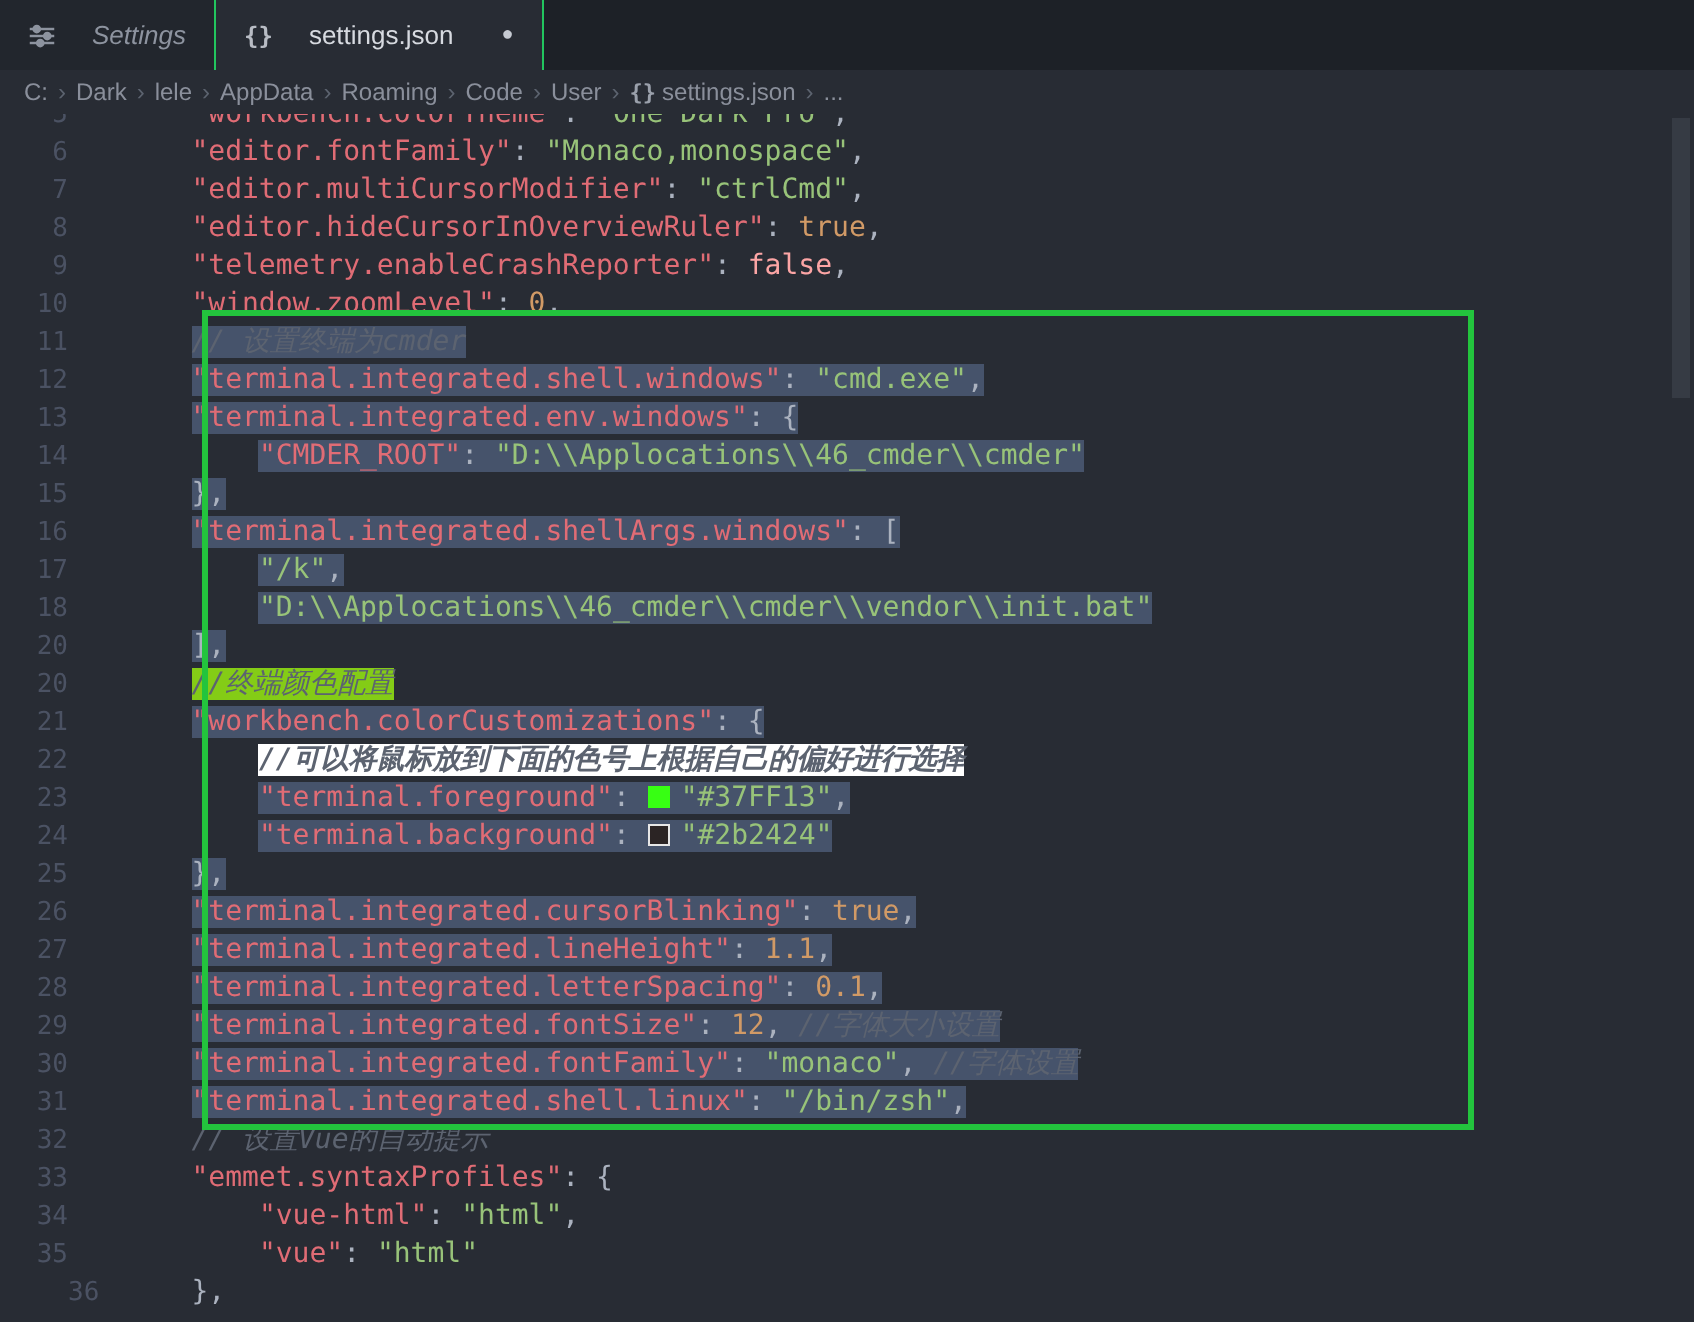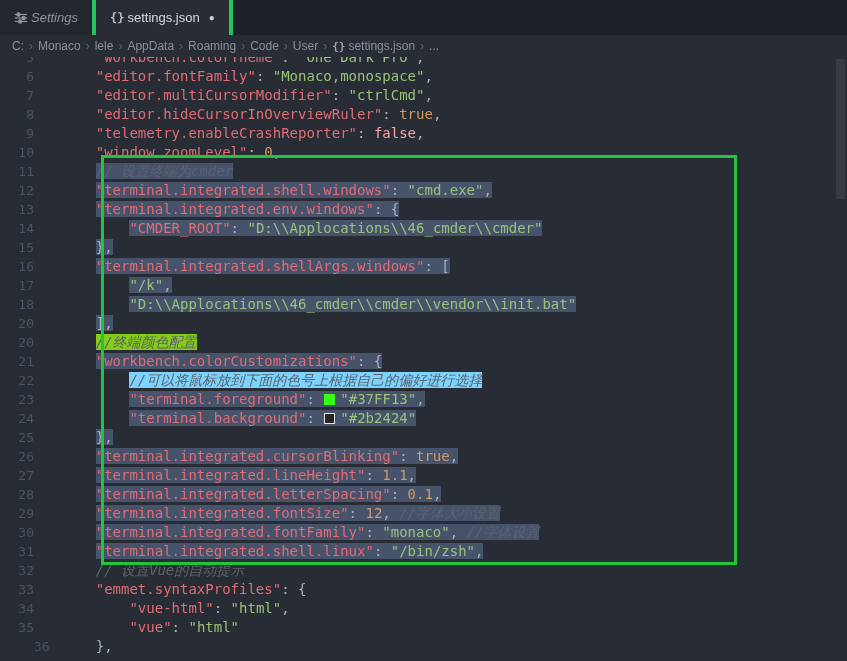--- a/index.html
+++ b/index.html
@@ -2,22 +2,22 @@
 <html><head>
 <meta charset="utf-8">
 <style>
   * { margin:0; padding:0; box-sizing:border-box; }
   html,body { width:847px; height:661px; overflow:hidden; }
   body { background:#282c34; font-family:"Liberation Sans", sans-serif; }
   .window { position:relative; width:847px; height:661px; background:#282c34; overflow:hidden; }
 
   
   .tabbar { display:flex; height:35px; background:#1d2127; align-items:stretch; }
-  .tab { display:flex; align-items:center; gap:3px; padding:0 14px; font-size:13px;
-         color:#8d939f; background:#22262d; border-right:4px solid #22c55e; cursor:pointer; }
+  .tab { display:flex; align-items:center; gap:18px; padding:0 14px; font-size:13px;
+         color:#8d939f; background:#22262d; border-right:1px solid #22c55e; cursor:pointer; }
   .tab.active { background:#282c34; color:#d7dae0; }
   .tab-label.preview { font-style:italic; }
   .tab-icon { display:inline-flex; align-items:center; }
   .json-glyph { color:#b8bcc4; font-weight:bold; font-size:12px; font-family:"DejaVu Sans Mono", monospace; }
   .modified-dot { font-size:10px; color:#c6cad2; margin-left:6px; line-height:1; }
 
   
   .breadcrumb { display:flex; align-items:center; height:22px; background:#282c34;
                 padding:0 12px; font-size:12px; color:#8a8f9b; gap:4px; white-space:nowrap; }
   .crumb { display:flex; align-items:center; gap:3px; cursor:pointer; }
@@ -64,21 +64,21 @@
       <span class="modified-dot">●</span>
     </div>
   </div>
 
   <div class="breadcrumb" id="breadcrumb">
       <span class="crumb">
         <span>C:</span>
       </span>
       <span class="sep">›</span>
       <span class="crumb">
-        <span>Monaco</span>
+        <span>Dark</span>
       </span>
       <span class="sep">›</span>
       <span class="crumb">
         <span>lele</span>
       </span>
       <span class="sep">›</span>
       <span class="crumb">
         <span>AppData</span>
       </span>
       <span class="sep">›</span>
@@ -116,21 +116,21 @@
         <div class="line"><span class="ln" style="color: rgb(75, 82, 99);">12</span><span class="code">    <span class="sel" style="background: rgb(70, 83, 107);"><span style="color: rgb(224, 108, 117);">"terminal.integrated.shell.windows"</span><span style="color: rgb(171, 178, 191);">: </span><span style="color: rgb(152, 195, 121);">"cmd.exe"</span><span style="color: rgb(171, 178, 191);">,</span></span></span></div>
         <div class="line"><span class="ln" style="color: rgb(75, 82, 99);">13</span><span class="code">    <span class="sel" style="background: rgb(70, 83, 107);"><span style="color: rgb(224, 108, 117);">"terminal.integrated.env.windows"</span><span style="color: rgb(171, 178, 191);">: {</span></span></span></div>
         <div class="line"><span class="ln" style="color: rgb(75, 82, 99);">14</span><span class="code">        <span class="sel" style="background: rgb(70, 83, 107);"><span style="color: rgb(224, 108, 117);">"CMDER_ROOT"</span><span style="color: rgb(171, 178, 191);">: </span><span style="color: rgb(152, 195, 121);">"D:\\Applocations\\46_cmder\\cmder"</span></span></span></div>
         <div class="line"><span class="ln" style="color: rgb(75, 82, 99);">15</span><span class="code">    <span class="sel" style="background: rgb(70, 83, 107);"><span style="color: rgb(171, 178, 191);">},</span></span></span></div>
         <div class="line"><span class="ln" style="color: rgb(75, 82, 99);">16</span><span class="code">    <span class="sel" style="background: rgb(70, 83, 107);"><span style="color: rgb(224, 108, 117);">"terminal.integrated.shellArgs.windows"</span><span style="color: rgb(171, 178, 191);">: [</span></span></span></div>
         <div class="line"><span class="ln" style="color: rgb(75, 82, 99);">17</span><span class="code">        <span class="sel" style="background: rgb(70, 83, 107);"><span style="color: rgb(152, 195, 121);">"/k"</span><span style="color: rgb(171, 178, 191);">,</span></span></span></div>
         <div class="line"><span class="ln" style="color: rgb(75, 82, 99);">18</span><span class="code">        <span class="sel" style="background: rgb(70, 83, 107);"><span style="color: rgb(152, 195, 121);">"D:\\Applocations\\46_cmder\\cmder\\vendor\\init.bat"</span></span></span></div>
         <div class="line"><span class="ln" style="color: rgb(75, 82, 99);">20</span><span class="code">    <span class="sel" style="background: rgb(70, 83, 107);"><span style="color: rgb(171, 178, 191);">],</span></span></span></div>
         <div class="line"><span class="ln" style="color: rgb(75, 82, 99);">20</span><span class="code">    <span class="sel" style="background: #84cc16;"><span style="color: rgb(92, 99, 112); font-style: italic;">//终端颜色配置</span></span></span></div>
         <div class="line"><span class="ln" style="color: rgb(75, 82, 99);">21</span><span class="code">    <span class="sel" style="background: rgb(70, 83, 107);"><span style="color: rgb(224, 108, 117);">"workbench.colorCustomizations"</span><span style="color: rgb(171, 178, 191);">: {</span></span></span></div>
-        <div class="line"><span class="ln" style="color: rgb(75, 82, 99);">22</span><span class="code">        <span class="sel" style="background: #7dd3fc;"><span style="color: rgb(92, 99, 112); font-style: italic;">//可以将鼠标放到下面的色号上根据自己的偏好进行选择</span></span></span></div>
+        <div class="line"><span class="ln" style="color: rgb(75, 82, 99);">22</span><span class="code">        <span class="sel" style="background: #ffffff; font-weight: bold;"><span style="color: rgb(92, 99, 112); font-style: italic;">//可以将鼠标放到下面的色号上根据自己的偏好进行选择</span></span></span></div>
         <div class="line"><span class="ln" style="color: rgb(75, 82, 99);">23</span><span class="code">        <span class="sel" style="background: rgb(70, 83, 107);"><span style="color: rgb(224, 108, 117);">"terminal.foreground"</span><span style="color: rgb(171, 178, 191);">: </span><span class="swatch" style="background: rgb(55, 255, 19); border-color: rgb(55, 255, 19);"></span><span style="color: rgb(152, 195, 121);">"#37FF13"</span><span style="color: rgb(171, 178, 191);">,</span></span></span></div>
         <div class="line"><span class="ln" style="color: rgb(75, 82, 99);">24</span><span class="code">        <span class="sel" style="background: rgb(70, 83, 107);"><span style="color: rgb(224, 108, 117);">"terminal.background"</span><span style="color: rgb(171, 178, 191);">: </span><span class="swatch" style="background: rgb(43, 36, 36); border-color: rgb(230, 230, 230);"></span><span style="color: rgb(152, 195, 121);">"#2b2424"</span></span></span></div>
         <div class="line"><span class="ln" style="color: rgb(75, 82, 99);">25</span><span class="code">    <span class="sel" style="background: rgb(70, 83, 107);"><span style="color: rgb(171, 178, 191);">},</span></span></span></div>
         <div class="line"><span class="ln" style="color: rgb(75, 82, 99);">26</span><span class="code">    <span class="sel" style="background: rgb(70, 83, 107);"><span style="color: rgb(224, 108, 117);">"terminal.integrated.cursorBlinking"</span><span style="color: rgb(171, 178, 191);">: </span><span style="color: rgb(209, 154, 102);">true</span><span style="color: rgb(171, 178, 191);">,</span></span></span></div>
         <div class="line"><span class="ln" style="color: rgb(75, 82, 99);">27</span><span class="code">    <span class="sel" style="background: rgb(70, 83, 107);"><span style="color: rgb(224, 108, 117);">"terminal.integrated.lineHeight"</span><span style="color: rgb(171, 178, 191);">: </span><span style="color: rgb(209, 154, 102);">1.1</span><span style="color: rgb(171, 178, 191);">,</span></span></span></div>
         <div class="line"><span class="ln" style="color: rgb(75, 82, 99);">28</span><span class="code">    <span class="sel" style="background: rgb(70, 83, 107);"><span style="color: rgb(224, 108, 117);">"terminal.integrated.letterSpacing"</span><span style="color: rgb(171, 178, 191);">: </span><span style="color: rgb(209, 154, 102);">0.1</span><span style="color: rgb(171, 178, 191);">,</span></span></span></div>
         <div class="line"><span class="ln" style="color: rgb(75, 82, 99);">29</span><span class="code">    <span class="sel" style="background: rgb(70, 83, 107);"><span style="color: rgb(224, 108, 117);">"terminal.integrated.fontSize"</span><span style="color: rgb(171, 178, 191);">: </span><span style="color: rgb(209, 154, 102);">12</span><span style="color: rgb(171, 178, 191);">, </span><span style="color: rgb(92, 99, 112); font-style: italic;">//字体大小设置</span></span></span></div>
         <div class="line"><span class="ln" style="color: rgb(75, 82, 99);">30</span><span class="code">    <span class="sel" style="background: rgb(70, 83, 107);"><span style="color: rgb(224, 108, 117);">"terminal.integrated.fontFamily"</span><span style="color: rgb(171, 178, 191);">: </span><span style="color: rgb(152, 195, 121);">"monaco"</span><span style="color: rgb(171, 178, 191);">, </span><span style="color: rgb(92, 99, 112); font-style: italic;">//字体设置</span></span></span></div>
         <div class="line"><span class="ln" style="color: rgb(75, 82, 99);">31</span><span class="code">    <span class="sel" style="background: rgb(70, 83, 107);"><span style="color: rgb(224, 108, 117);">"terminal.integrated.shell.linux"</span><span style="color: rgb(171, 178, 191);">: </span><span style="color: rgb(152, 195, 121);">"/bin/zsh"</span><span style="color: rgb(171, 178, 191);">,</span></span></span></div>
         <div class="line"><span class="ln" style="color: rgb(75, 82, 99);">32</span><span class="code">    <span style="color: rgb(92, 99, 112); font-style: italic;">// 设置Vue的自动提示</span></span></div>

